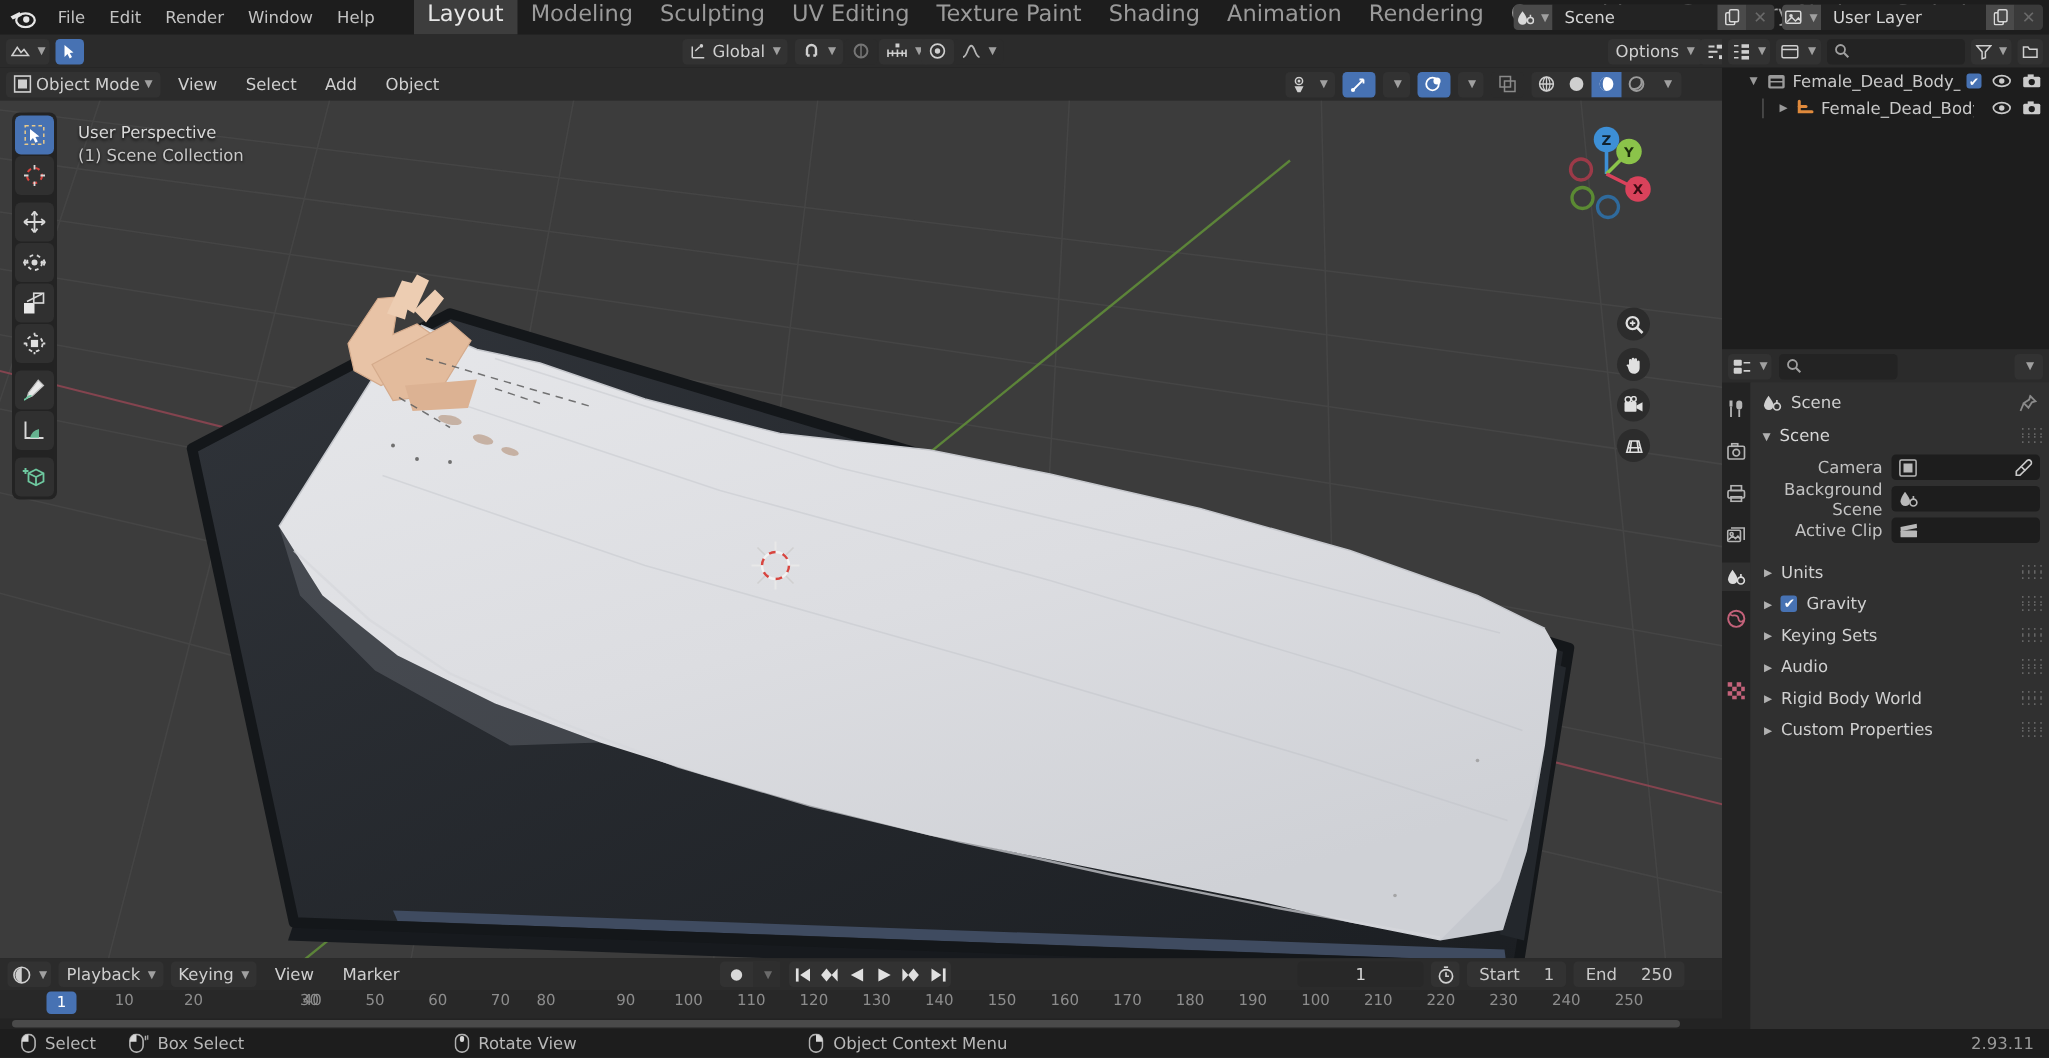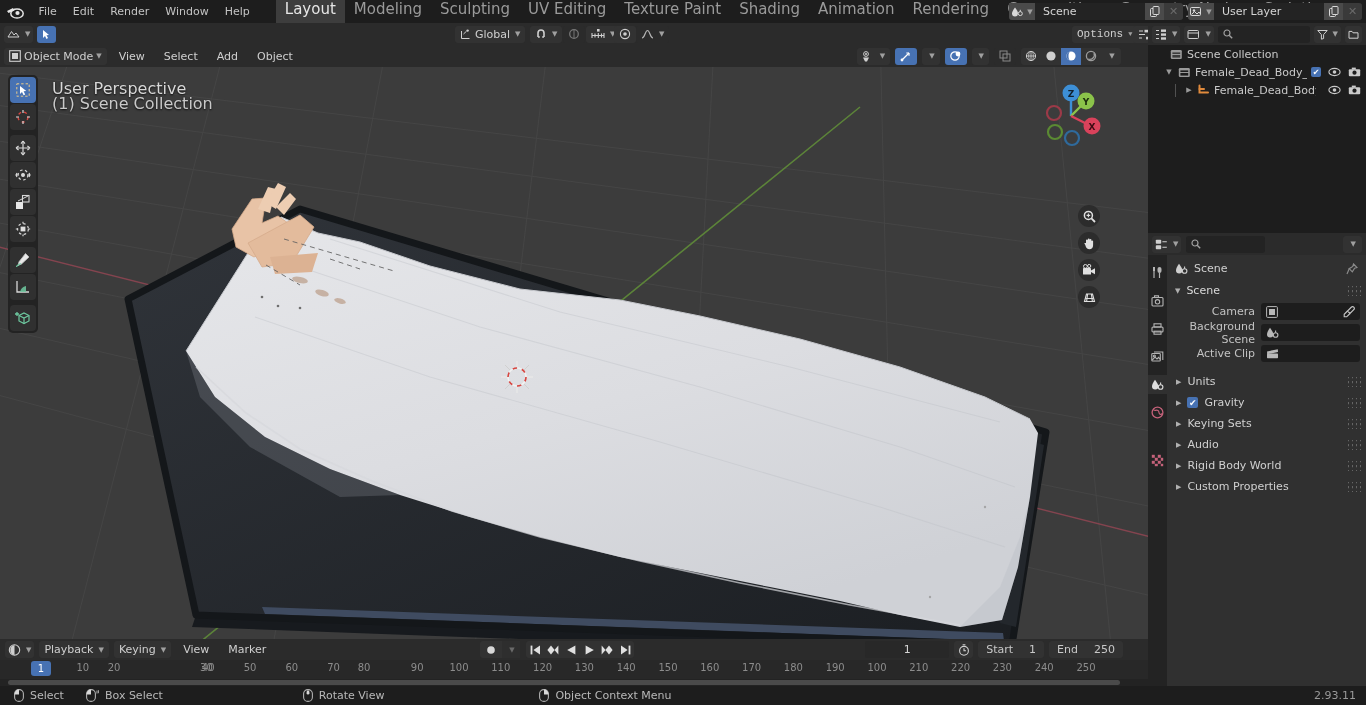--- a/index.html
+++ b/index.html
@@ -53,21 +53,21 @@
   .seg{ display:flex; align-items:center; background:#323232; border-radius:3px; height:17px; overflow:hidden;}
   .seg > div{ width:20px; height:17px; display:flex;align-items:center;justify-content:center;}
   .seg > div.on{ background:#4772b3;}
   .menu-sm{ padding:2px 7px; font-size:11px; color:#cfcfcf; border-radius:3px;}
 
   
   .viewport{
     position:absolute; left:0; top:67px; width:1148px; height:572px;
     background:#3c3c3c; overflow:hidden;
   }
-  .vp-text{ position:absolute; left:52px; top:14px; font-size:16px; color:#d8d8d8; line-height:15px; text-shadow:0 1px 2px rgba(0,0,0,.8);}
+  .vp-text{ position:absolute; left:52px; top:14px; font-size:11px; color:#d8d8d8; line-height:15px; text-shadow:0 1px 2px rgba(0,0,0,.8);}
   .vp-text div:last-child{ color:#c9c9c9;}
 
   
   .toolbar{
     position:absolute; left:8px; top:8px; width:30px;
     background:#232323; border-radius:5px; padding:2px; display:flex; flex-direction:column; gap:1px;
   }
   .tool{ width:26px;height:26px; border-radius:4px; display:flex;align-items:center;justify-content:center; background:#303030;}
   .tool.active{ background:#4772b3;}
   .tool.gap{ margin-top:4px;}
@@ -252,21 +252,21 @@
           <circle cx="6" cy="6" r="4.6" fill="none" stroke="#cfcfcf" stroke-width="1.1"></circle>
           <circle cx="6" cy="6" r="1.8" fill="#cfcfcf"></circle>
         </svg>
     </div>
     <div class="hbtn" style="position:absolute;left:636px;background:#2b2b2b;">
       <svg width="13" height="12" viewBox="0 0 13 12">
           <path d="M1 10 C4 10 4 2.5 6.5 2.5 C9 2.5 9 10 12 10" fill="none" stroke="#b5b5b5" stroke-width="1.2"></path>
         </svg>
       <span class="chev">▼</span>
     </div>
-    <div class="hbtn" style="position:absolute;left:1072px;font-family:Liberation Mono, monospace;">
+    <div class="hbtn" style="position:absolute;left:1072px;">
       <span>Options</span>
       <span class="chev">▼</span>
     </div>
     <div class="hbtn" style="position:absolute;left:1133px;">
       <svg width="12" height="11" viewBox="0 0 12 11">
           <path d="M1 2 H5 M1 5.5 H7 M1 9 H4" stroke="#cfcfcf" stroke-width="1.2"></path>
           <rect x="6.5" y="0.8" width="4" height="2.6" fill="#cfcfcf"></rect>
           <rect x="8" y="7.8" width="3" height="2.6" fill="#cfcfcf"></rect>
         </svg>
       <span class="chev">▼</span>
@@ -607,31 +607,20 @@
       </div>
       <div class="hbtn" style="padding:0 3px;">
         <svg width="11" height="11" viewBox="0 0 11 11">
             <path d="M1 2.4 H4 L5 3.8 H10 V9.2 H1 Z" fill="none" stroke="#cfcfcf"></path>
           </svg>
       </div>
     </div>
 
     <div>
 
-      <div class="out-row" style="padding-left:8px;">
-        <span class="tri"></span>
-        <span>
-          <svg width="13" height="11" viewBox="0 0 13 11">
-              <rect x="0.8" y="1" width="11" height="9" rx="1.2" fill="#9a9a9a"></rect>
-              <rect x="2.4" y="3.4" width="7.8" height="1.6" fill="#3c3c3c"></rect>
-              <rect x="2.4" y="6" width="7.8" height="2.6" fill="#3c3c3c"></rect>
-            </svg>
-        </span>
-        <span>Scene Collection</span>
-      </div>
 
       <div class="out-row" style="padding-left:16px;">
         <span class="tri">▼</span>
         <span>
           <svg width="13" height="11" viewBox="0 0 13 11">
               <rect x="0.8" y="1" width="11" height="9" rx="1.2" fill="#9a9a9a"></rect>
               <rect x="2.4" y="3.4" width="7.8" height="1.6" fill="#1d1d1d"></rect>
               <rect x="2.4" y="6" width="7.8" height="2.6" fill="#1d1d1d"></rect>
             </svg>
         </span>
@@ -955,21 +944,21 @@
         </div>
         <div class="se-field">
           <span>End</span>
           <span>250</span>
         </div>
       </div>
     </div>
 
     <div class="tl-ruler" id="tl-ruler">
         <div class="tick" style="left: 82.8px;">10</div>
-        <div class="tick" style="left: 114px;">20</div>
+        <div class="tick" style="left: 129px;">20</div>
         <div class="tick" style="left: 166.4px; margin-left: 40px;">30</div>
         <div class="tick" style="left: 208.2px;">40</div>
         <div class="tick" style="left: 250px;">50</div>
         <div class="tick" style="left: 291.8px;">60</div>
         <div class="tick" style="left: 333.6px;">70</div>
         <div class="tick" style="left: 364px;">80</div>
         <div class="tick" style="left: 417.2px;">90</div>
         <div class="tick" style="left: 459px;">100</div>
         <div class="tick" style="left: 500.8px;">110</div>
         <div class="tick" style="left: 542.6px;">120</div>

